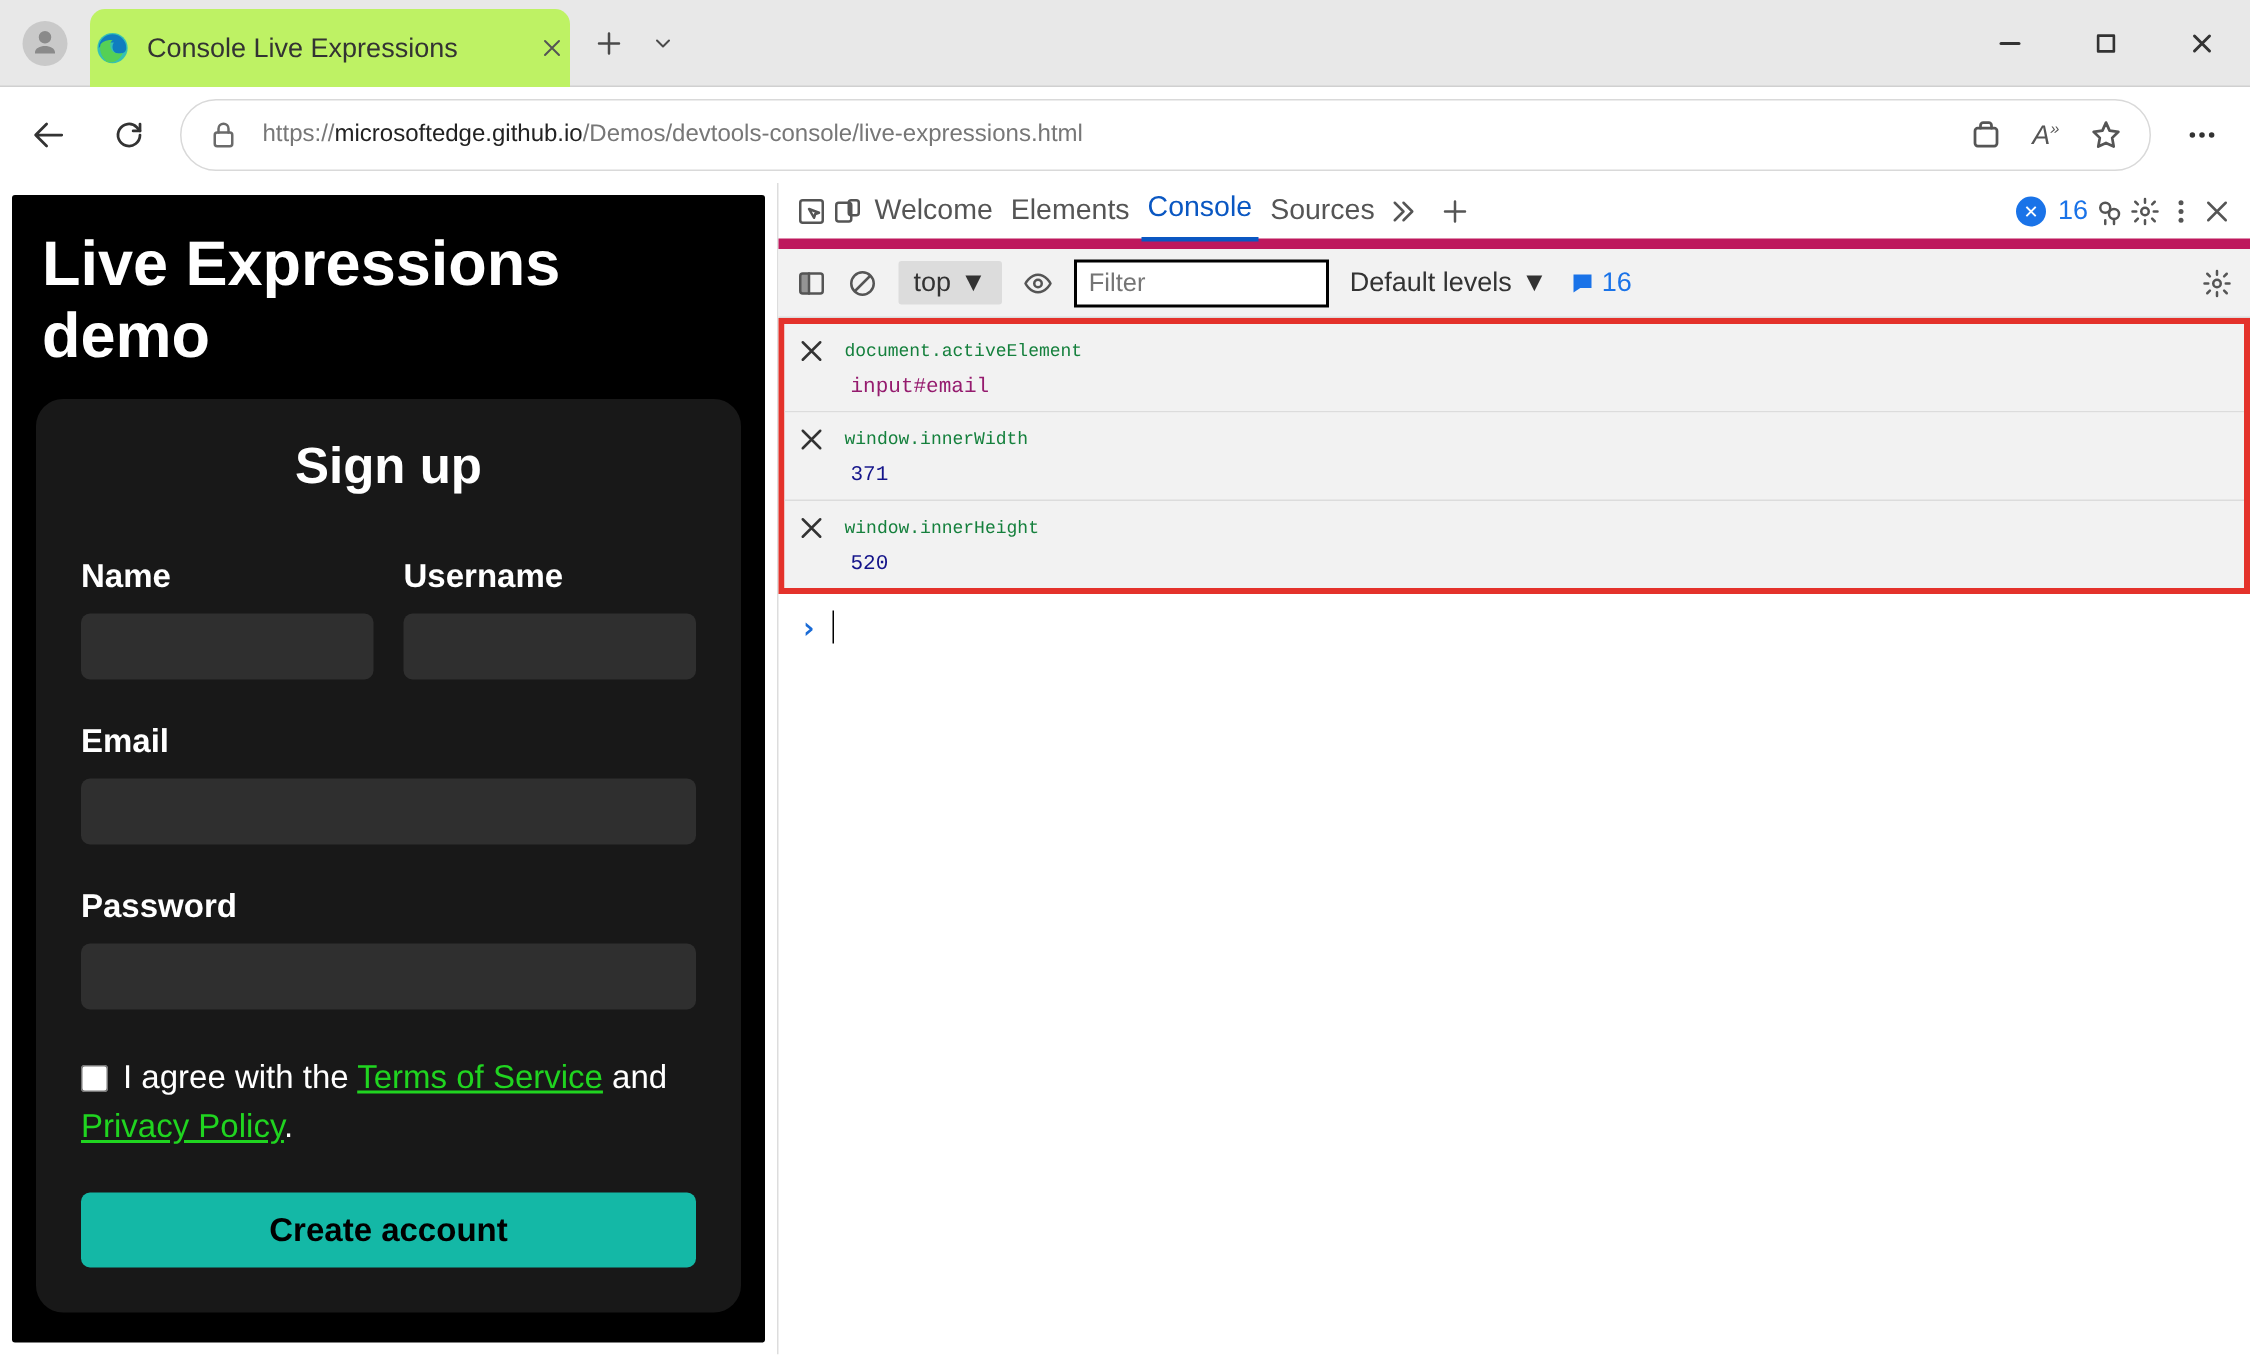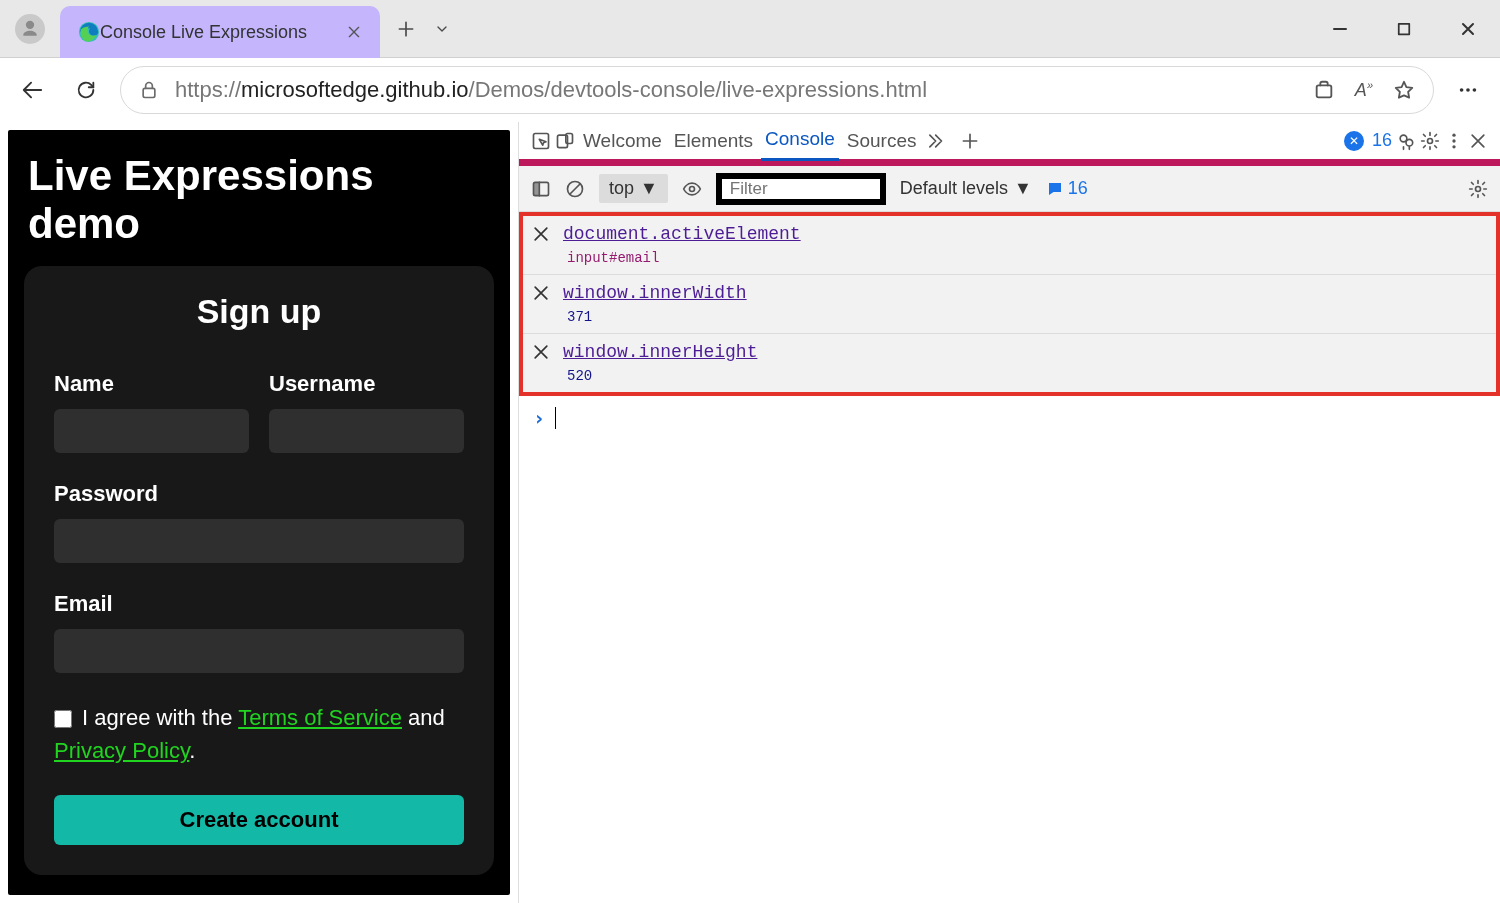--- a/index.html
+++ b/index.html
@@ -4,40 +4,40 @@
 <style>
   * { box-sizing: border-box; margin: 0; padding: 0; }
   html, body { width: 1500px; height: 903px; font-family: "Segoe UI", Arial, sans-serif; background: #fff; overflow: hidden; }
 
   
   .titlebar { height: 58px; background: #e8e8e8; display: flex; align-items: stretch; border-bottom: 1px solid #d0d0d0; }
   .profile-slot { width: 60px; display:flex; align-items:center; justify-content:center; }
   .avatar { width: 30px; height:30px; border-radius:50%; background:#c9c9c9; display:flex; align-items:center; justify-content:center; }
   .avatar svg { width:20px; height:20px; fill:#8a8a8a; }
 
-  .tab { display:flex; align-items:center; background:#c4b5fd; border-radius:10px 10px 0 0; padding:0 18px; margin-top:6px; min-width:320px; height:52px; }
+  .tab { display:flex; align-items:center; background:#bef264; border-radius:10px 10px 0 0; padding:0 4px; margin-top:6px; min-width:320px; height:52px; gap:12px; }
   .tab .favicon { width:22px; height:22px; }
   .tab .title { font-size:18px; color:#333; flex:1; white-space:nowrap; overflow:hidden; text-overflow:ellipsis; }
   .tab .close { width:16px; height:16px; color:#555; cursor:pointer; }
 
   .newtab-area { display:flex; align-items:center; padding:0 14px; gap:14px; }
   .icon-btn { width:20px; height:20px; display:flex; align-items:center; justify-content:center; color:#4a4a4a; cursor:pointer; }
   .icon-btn.big { width:24px; height:24px; }
 
   .win-controls { margin-left:auto; display:flex; align-items:center; }
   .win-controls .wc { width:64px; height:100%; display:flex; align-items:center; justify-content:center; color:#333; cursor:pointer; }
 
   
   .toolbar { height:64px; background:#fff; display:flex; align-items:center; padding:0 12px; gap:14px; }
   .nav-btn { width:40px; height:40px; display:flex; align-items:center; justify-content:center; color:#333; cursor:pointer; border-radius:6px; }
   .nav-btn svg { width:22px; height:22px; }
 
   .omnibox { flex:1; height:48px; border:1px solid #d9d9d9; border-radius:24px; display:flex; align-items:center; padding:0 18px; gap:16px; }
   .omnibox .lock { color:#6b6b6b; }
-  .omnibox .url { font-size:22px; color:#777; white-space:nowrap; overflow:hidden; }
+  .omnibox .url { font-size:16px; color:#777; white-space:nowrap; overflow:hidden; }
   .omnibox .url .host { color:#222; }
   .omnibox .actions { margin-left:auto; display:flex; gap:20px; align-items:center; color:#555; }
 
   
   .content { display:flex; height: calc(903px - 58px - 64px); }
 
   
   .page { width:518px; padding:8px; }
   .page-inner { background:#000; border-radius:2px; height:100%; padding:16px 16px 18px 16px; color:#fff; }
   .page-title { font-size:42px; font-weight:700; padding:6px 4px 18px 4px; }
@@ -57,30 +57,30 @@
   .dt-tabs { height:44px; border-bottom:7px solid #be185d; display:flex; align-items:center; padding:0 12px; gap:4px; font-size:19px; color:#555; }
   .dt-tabs .tabitem { cursor:pointer; padding:8px 4px; }
   .dt-tabs .tabitem.active { color:#0a57c2; border-bottom:3px solid #0a57c2; }
   .dt-tabs .spacer { flex:1; }
   .dt-badge { background:#1a73e8; color:#fff; border-radius:50%; width:20px; height:20px; display:inline-flex; align-items:center; justify-content:center; font-size:12px; margin-right:4px; }
   .dt-badge-wrap { display:flex; align-items:center; gap:4px; color:#1a73e8; cursor:pointer; font-size:18px; }
   .dt-icon { width:20px; height:20px; color:#555; cursor:pointer; }
 
   .dt-filterbar { height:46px; border-bottom:1px solid #dcdcdc; background:#f2f2f2; display:flex; align-items:center; padding:0 12px; gap:14px; font-size:18px; color:#333; }
   .ctx-select { background:#dcdcdc; padding:4px 10px; border-radius:2px; display:flex; align-items:center; gap:6px; cursor:pointer; }
-  .filter-input { width:170px; height:32px; border:6px solid #000000; padding:0 8px; font-size:17px; background:#fff; }
+  .filter-input { width:170px; height:32px; border:2px solid #000000; padding:0 8px; font-size:17px; background:#fff; }
   .levels { display:flex; align-items:center; gap:6px; cursor:pointer; }
   .dt-filterbar .spacer { flex:1; }
 
   
   .live-wrap { border:4px solid #e4322b; margin:0; }
   .live-row { border-bottom:1px solid #dcdcdc; padding:6px 0 6px 8px; background:#f2f2f2; }
   .live-row .top { display:flex; align-items:center; gap:12px; padding:2px 0; }
   .live-row .close-x { width:20px; height:20px; color:#333; cursor:pointer; flex-shrink:0; }
-  .live-row .expr { font-family:Consolas,"Courier New",monospace; font-size:18px; color:#4c1d95;text-decoration:underline; }
+  .live-row .expr { font-family:Consolas,"Courier New",monospace; font-size:12px; color:#15803d; }
   .live-row .val { font-family:Consolas,"Courier New",monospace; font-size:14px; padding:4px 0 2px 36px; }
   .val.obj { color:#951b6e; }
   .val.num { color:#14148a; }
 
   .prompt { display:flex; align-items:center; padding:10px 14px; gap:10px; }
   .prompt .chev { color:#1a6bd6; font-weight:bold; font-family:Consolas,monospace; font-size:20px; }
   .caret { width:1px; height:22px; background:#000; }
 
   .svg-stroke { fill:none; stroke:currentColor; stroke-width:2; stroke-linecap:round; stroke-linejoin:round; }
 </style>
@@ -193,26 +193,26 @@
           <div class="field">
             <label>Name</label>
             <input type="text" style="">
           </div>
           <div class="field">
             <label>Username</label>
             <input type="text" style="">
           </div>
         </div>
         <div class="field">
+          <label>Email</label>
+          <input id="email" type="text" style="">
+        </div>
+        <div class="field">
           <label>Password</label>
           <input type="password" style="">
-        </div>
-        <div class="field">
-          <label>Email</label>
-          <input id="email" type="text" style="">
         </div>
         <div class="agree">
           <input type="checkbox" style=""><span>I agree with the </span><a href="#">Terms of Service</a><span> and </span><a href="#">Privacy Policy</a><span>.</span>
         </div>
         <button class="create-btn">Create account</button>
       </div>
     </div>
   </div>
 
   <div class="devtools">

